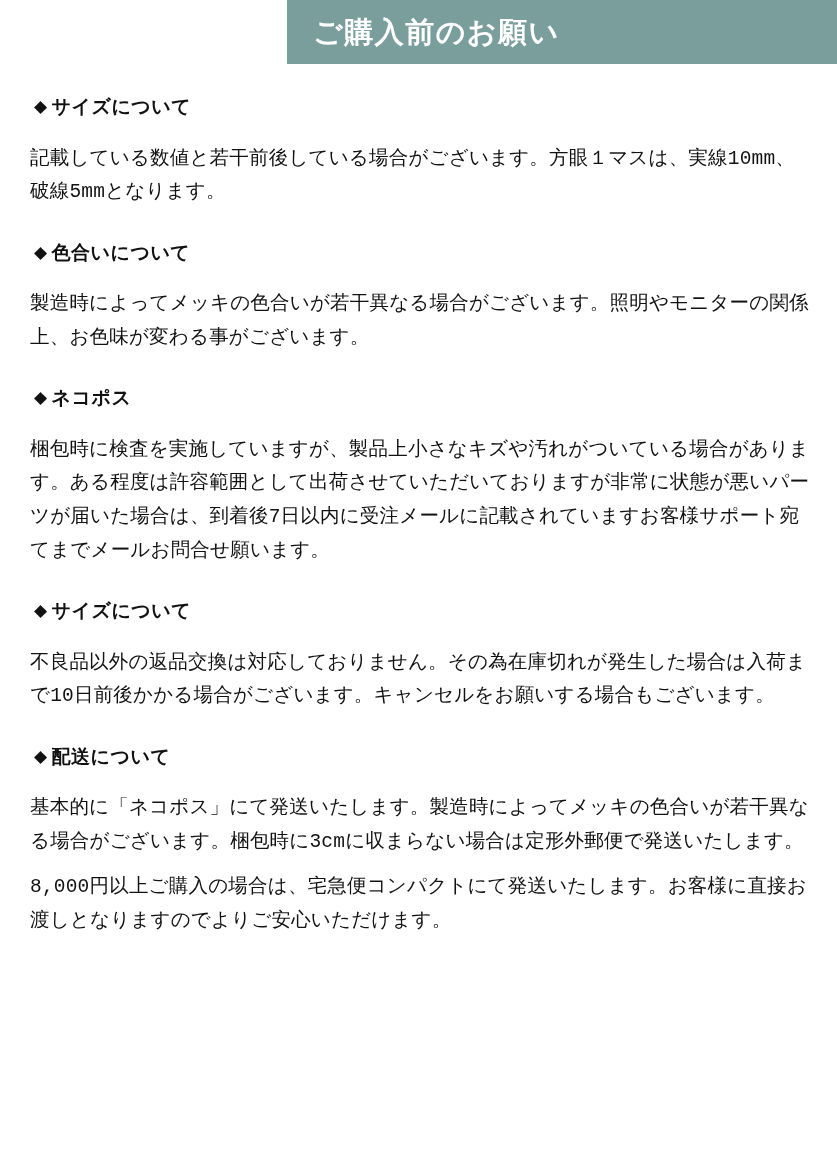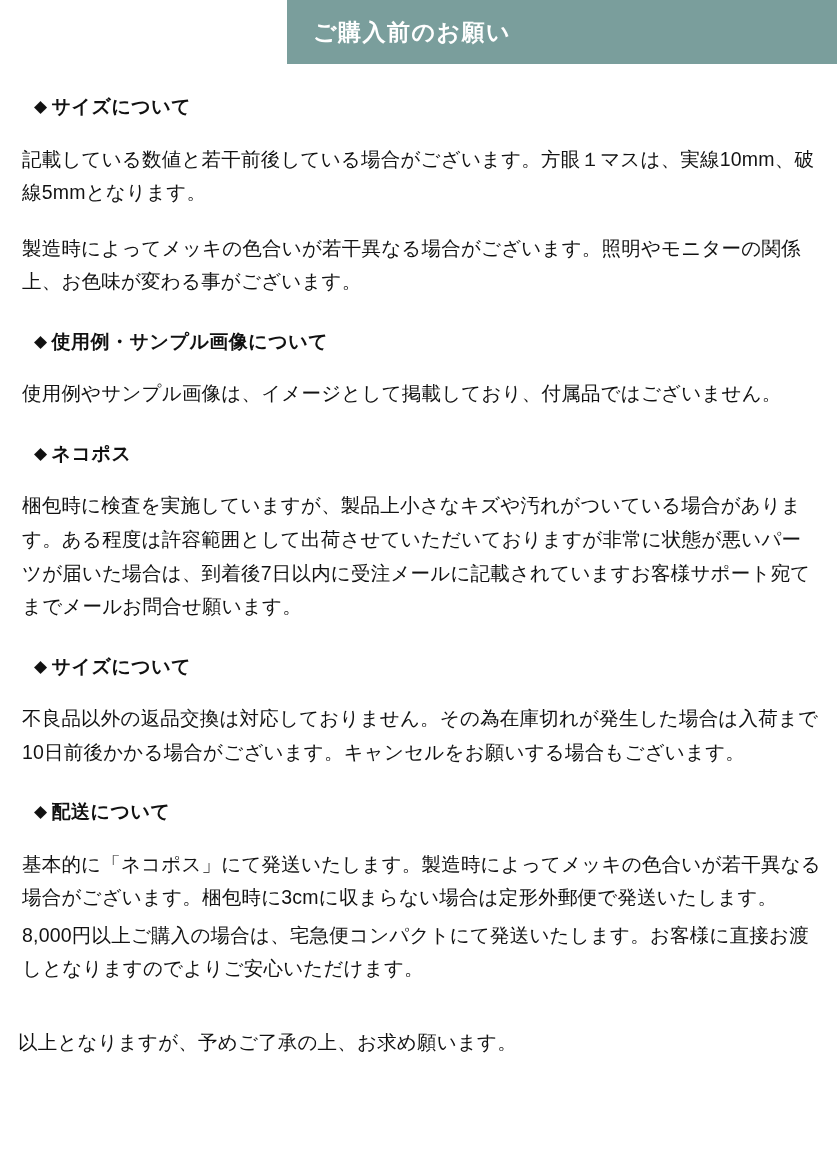--- a/index.html
+++ b/index.html
@@ -37,21 +37,21 @@
   .header-title-box {
     flex: 1 1 auto;
     background: #7a9e9c;
     display: flex;
     align-items: center;
     padding-left: 26px;
     box-sizing: border-box;
   }
   .header-title {
     color: #ffffff;
-    font-size: 23px;
+    font-size: 29px;
     font-weight: bold;
     letter-spacing: 1.5px;
     line-height: 1;
   }
 
   .content {
     padding: 0 12px 0 18px;
     box-sizing: border-box;
   }
 
@@ -74,21 +74,22 @@
     vertical-align: 1px;
   }
   .section-body {
     font-size: 19.5px;
     line-height: 1.72;
     color: #121212;
     margin: 22px 0 0 0;
     letter-spacing: 0.2px;
   }
   .section-body p {
-    margin: 4px;
+    margin: 12px;
+    font-family: Liberation Mono, monospace;
   }
   .section-body p + p {
     margin-top: 0;
   }
   .closing {
     font-size: 19.5px;
     line-height: 1.72;
     color: #121212;
     margin-top: 40px;
     letter-spacing: 0.2px;
@@ -114,33 +115,28 @@
     <div class="section">
       <div class="section-heading">
         <span class="diamond">◆</span><span>サイズについて</span>
       </div>
       <div class="section-body">
         <p>記載している数値と若干前後している場合がございます。方眼１マスは、実線10mm、破線5mmとなります。</p>
       </div>
     </div>
 
     <div class="section">
+      <div class="section-heading">
+        <span class="diamond">◆</span><span>色合いについて</span>
+      </div>
       <div class="section-body">
         <p>製造時によってメッキの色合いが若干異なる場合がございます。照明やモニターの関係上、お色味が変わる事がございます。</p>
       </div>
     </div>
 
-    <div class="section">
-      <div class="section-heading">
-        <span class="diamond">◆</span><span>使用例・サンプル画像について</span>
-      </div>
-      <div class="section-body">
-        <p>使用例やサンプル画像は、イメージとして掲載しており、付属品ではございません。</p>
-      </div>
-    </div>
 
     <div class="section">
       <div class="section-heading">
         <span class="diamond">◆</span><span>ネコポス</span>
       </div>
       <div class="section-body">
         <p>梱包時に検査を実施していますが、製品上小さなキズや汚れがついている場合があります。ある程度は許容範囲として出荷させていただいておりますが非常に状態が悪いパーツが届いた場合は、到着後7日以内に受注メールに記載されていますお客様サポート宛てまでメールお問合せ願います。</p>
       </div>
     </div>
 
@@ -157,17 +153,16 @@
       <div class="section-heading">
         <span class="diamond">◆</span><span>配送について</span>
       </div>
       <div class="section-body">
         <p>基本的に「ネコポス」にて発送いたします。製造時によってメッキの色合いが若干異なる場合がございます。梱包時に3cmに収まらない場合は定形外郵便で発送いたします。</p>
         <p>8,000円以上ご購入の場合は、宅急便コンパクトにて発送いたします。お客様に直接お渡しとなりますのでよりご安心いただけます。</p>
       </div>
     </div>
 
     <div class="closing">
-      <p>以上となりますが、予めご了承の上、お求め願います。</p>
     </div>
 
   </div>
 </div>
 
 </body></html>

